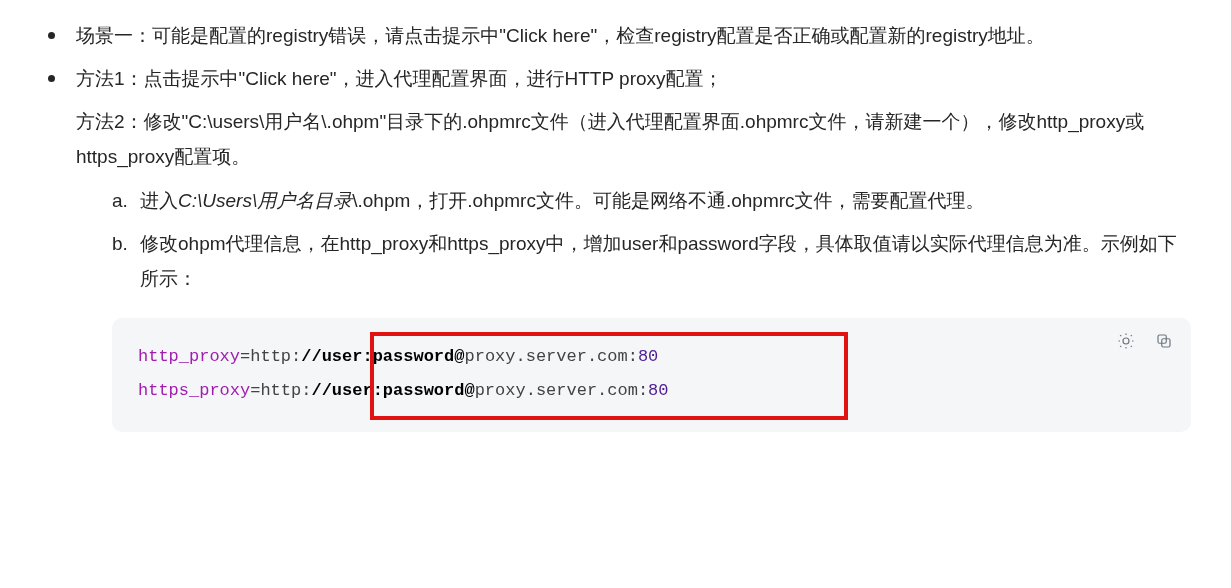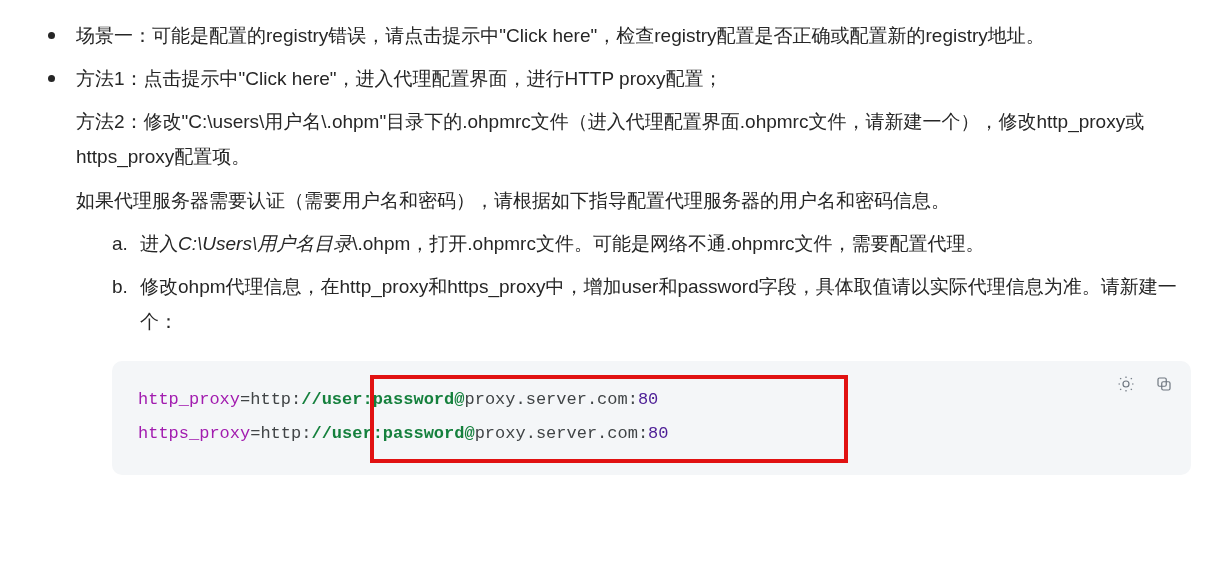--- a/index.html
+++ b/index.html
@@ -81,21 +81,21 @@
   pre.code {
     margin: 0;
     font-family: "SFMono-Regular", Consolas, "Courier New", monospace;
     font-size: 17px;
     line-height: 2.0;
     white-space: pre;
     color: #404446;
   }
   .tok-key { color: #a21caf; }
   .tok-num { color: #4c1d95; }
-  .tok-bold { font-weight: 700; color: #15803d; margin-top: 12px; }
+  .tok-bold { font-weight: 700; color: #000000; margin-top: 12px; }
   .highlight-box {
     position: absolute;
     border: 4px solid #e11212;
     left: 258px;
     top: 14px;
     width: 478px;
     height: 88px;
     pointer-events: none;
   }
 </style>
@@ -111,32 +111,31 @@
   </li>
 
   <li>
 
     <div class="para">方法1：点击提示中"Click here"，进入代理配置界面，进行HTTP proxy配置；</div>
 
     <div class="para">
       <span>方法2：修改"C:\users\用户名\.ohpm"目录下的</span><span class="bold">.ohpmrc</span><span>文件（进入代理配置界面</span><span class="bold">.ohpmrc</span><span>文件，请新建一个），修改http_proxy或https_proxy配置项。</span>
     </div>
 
-    <div class="para">如果代理服务器需要认证（需要用户名和密码），请根据如下指导配置代理服务器的用户名和密码信息。</div>
 
     <div class="sub-ol">
       <div class="row">
         <div class="marker">a.</div>
         <div class="body">
           <span>进入</span><span class="italic">C:\Users\用户名目录</span><span>\.ohpm，打开</span><span class="bold">.ohpmrc</span><span>文件。可能是网络不通</span><span class="bold">.ohpmrc</span><span>文件，需要配置代理。</span>
         </div>
       </div>
       <div class="row">
         <div class="marker">b.</div>
-        <div class="body">修改ohpm代理信息，在http_proxy和https_proxy中，增加user和password字段，具体取值请以实际代理信息为准。请新建一个：</div>
+        <div class="body">修改ohpm代理信息，在http_proxy和https_proxy中，增加user和password字段，具体取值请以实际代理信息为准。示例如下所示：</div>
       </div>
     </div>
 
     <div class="codeblock-wrap">
       <div class="code-toolbar">
         <span class="tool-btn" title="theme">
           <svg viewBox="0 0 24 24" fill="none" stroke="currentColor" stroke-width="1.6">
             <circle cx="12" cy="12" r="4"></circle>
             <line x1="12" y1="2" x2="12" y2="4"></line>
             <line x1="12" y1="20" x2="12" y2="22"></line>

